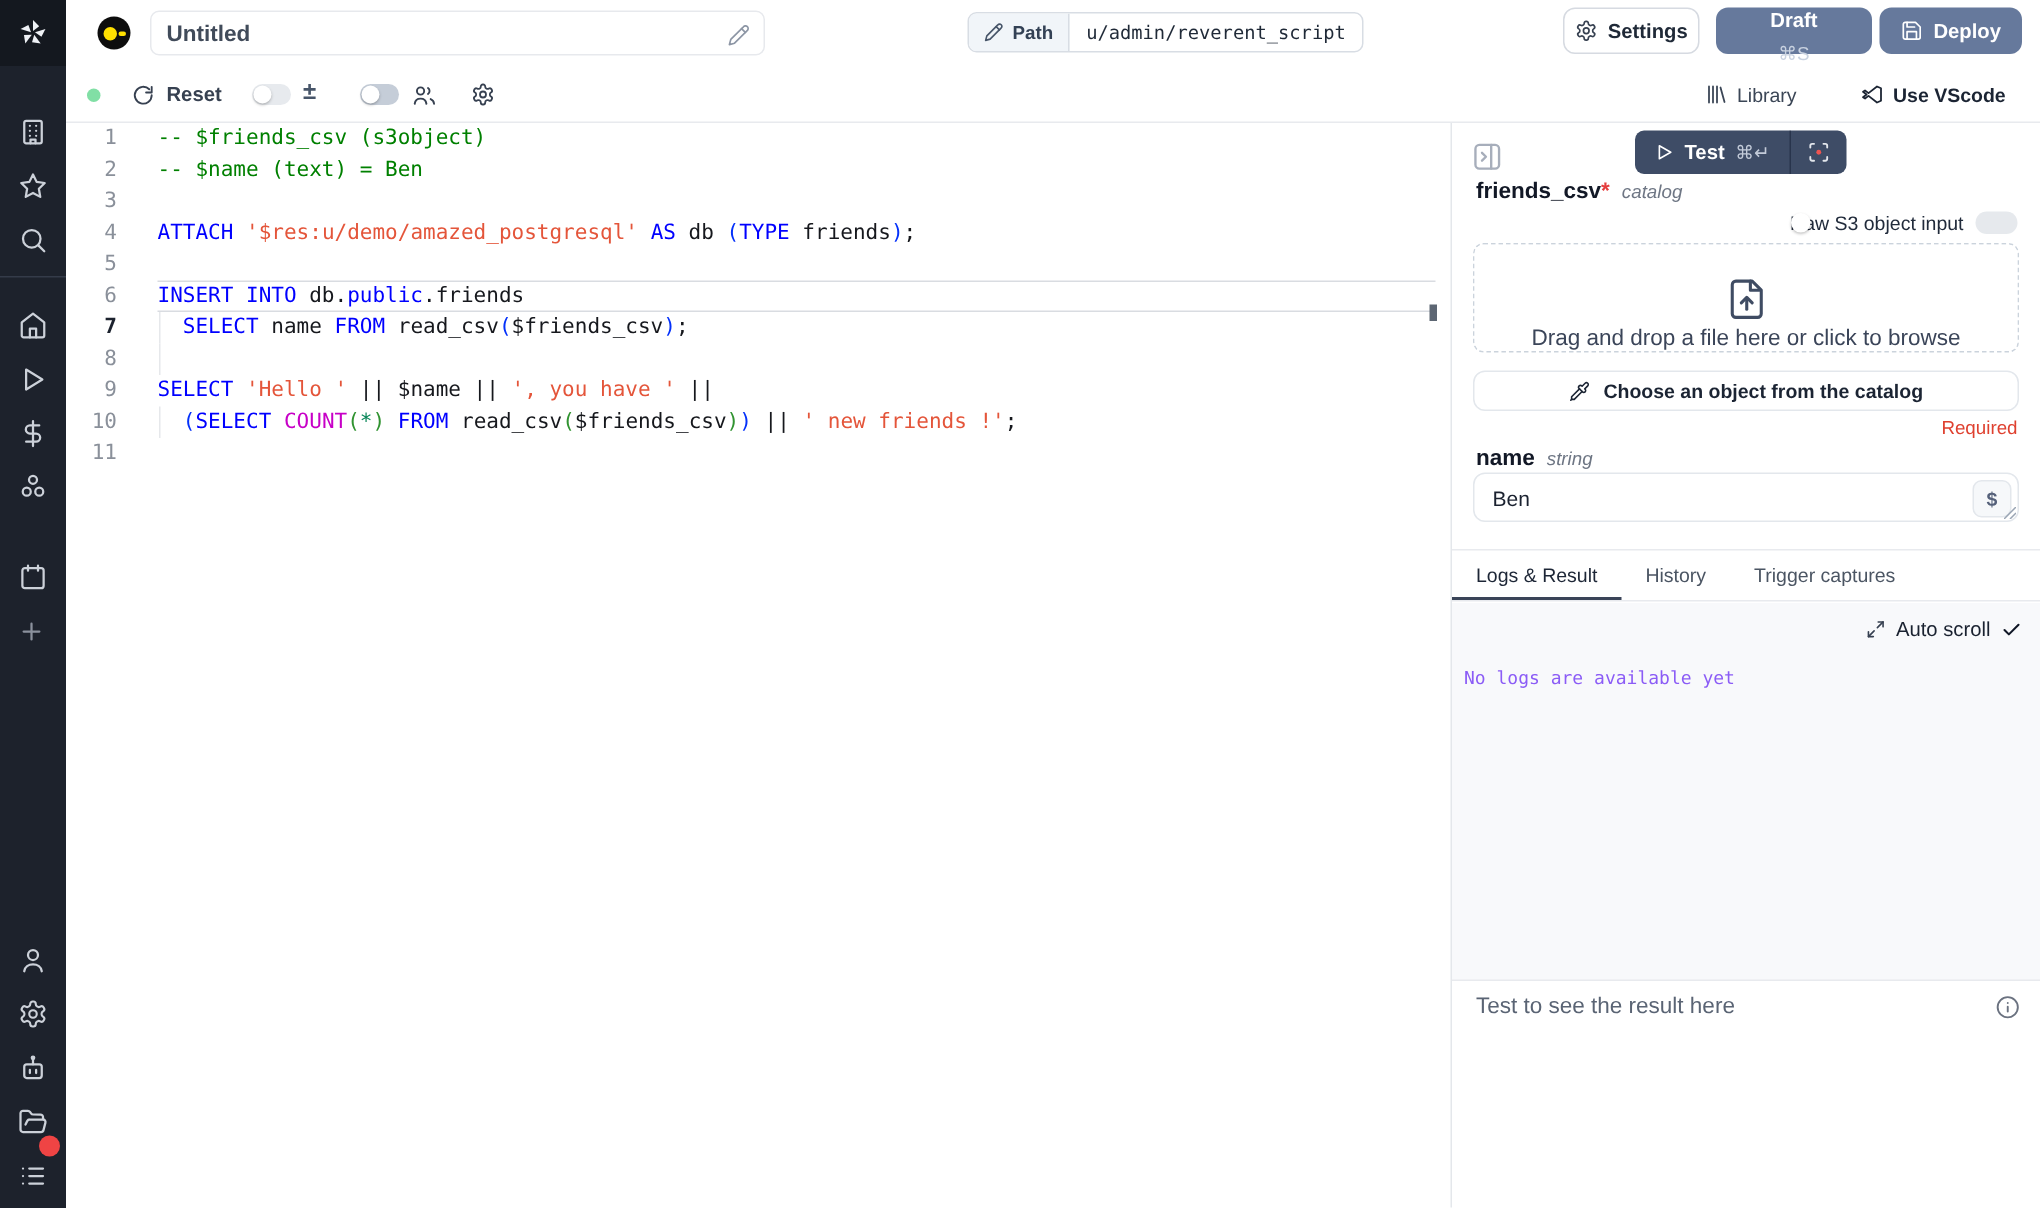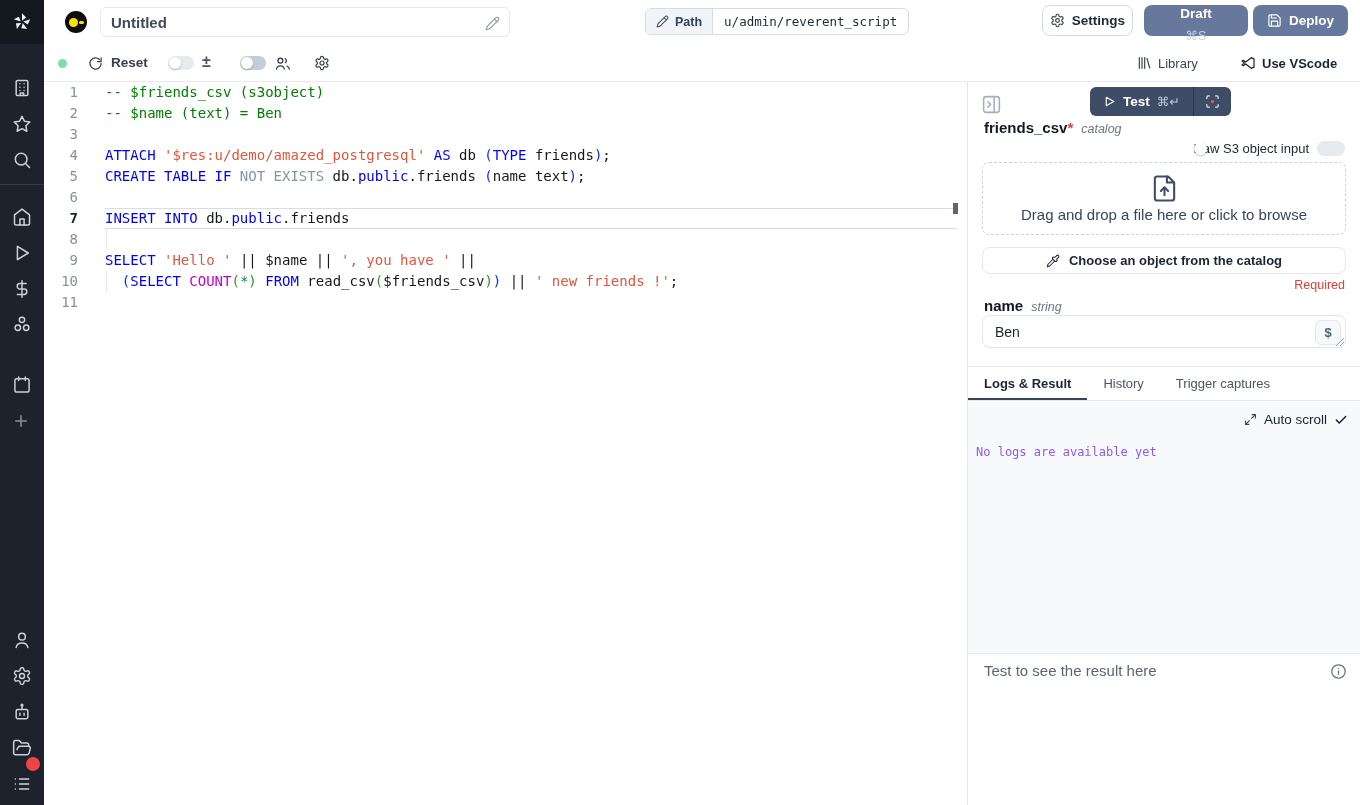--- a/index.html
+++ b/index.html
@@ -86,37 +86,37 @@
   .arg-head { position:absolute; left:16px; display:flex; align-items:baseline; }
   .arg-head .nm { font-size:15px; font-weight:700; color:#121826; }
   .arg-head .nm2 { font-size:15px; font-weight:700; color:#121826; }
   .arg-head .req { color:#e53e3e; font-weight:700; font-size:15px; }
   .arg-head .ty { font-style:italic; font-size:12.5px; color:#6e7684; margin-left:8px; }
   .raw-row { position:absolute; top:59px; right:15px; display:flex; align-items:center; gap:8px; }
   .raw-row .lbl { font-size:13px; font-weight:500; color:#212b3b; }
   .toggle.sm { position:static; width:28px; height:15px; background:#e6e9ed; }
   .toggle.sm .knob { width:13px; height:13px; }
   .dropzone { position:absolute; left:14px; top:80px; width:364px; height:73px; border:1.5px dashed #cbd3dc;
-    border-radius:7px; display:flex; flex-direction:column; align-items:center; justify-content:center; gap:3px; cursor:pointer; }
+    border-radius:7px; display:flex; flex-direction:column; align-items:center; justify-content:flex-end; gap:3px; cursor:pointer; }
   .dropzone .txt { font-size:15px; font-weight:500; color:#3b4559; }
   .catalog-btn { position:absolute; left:14px; top:165px; width:364px; height:27px; border:1px solid #e3e7ec;
     border-radius:8px; background:#fff; display:flex; align-items:center; justify-content:center; gap:9px;
     font-size:13px; font-weight:600; color:#1b2433; cursor:pointer; }
   .required { position:absolute; top:196px; right:15px; font-size:12.5px; color:#df402f; }
   .name-input { position:absolute; left:14px; top:233px; width:364px; height:33px; border:1px solid #e3e7ec;
     border-radius:8px; display:flex; align-items:center; cursor:text; }
   .name-input .val { padding-left:12px; font-size:14px; color:#1b2230; }
   .dollar-btn { position:absolute; right:4px; top:3.5px; width:26px; height:25px; background:#f6f8fa;
     border:1px solid #e3e7ec; border-radius:6px; display:flex; align-items:center; justify-content:center;
     font-size:13px; font-weight:600; color:#55617a; cursor:pointer; }
   .resize-corner { position:absolute; right:1px; bottom:1px; color:#9aa5b4; }
   .tabs-wrap { position:absolute; top:284px; left:0; right:0; height:35px; border-top:1px solid #e8eaee;
     border-bottom:1px solid #e8eaee; display:flex; }
   .tab { padding:0 16px; display:flex; align-items:center; font-size:13px; color:#4b5563; cursor:pointer; }
-  .tab.active { color:#1d2636; font-weight:700; box-shadow:inset 0 -2px 0 #3a4458; }
+  .tab.active { color:#1d2636; font-weight:400; box-shadow:inset 0 -2px 0 #3a4458; }
   .logs-area { position:absolute; top:320px; left:0; right:0; height:252px; background:#f8f9fb;
     border-bottom:1px solid #e8eaee; }
   .autoscroll { position:absolute; top:10px; right:12px; display:flex; align-items:center; gap:7px; cursor:pointer; }
   .autoscroll .lbl { font-size:13.5px; font-weight:500; color:#1a2230; }
   .logs-empty { position:absolute; left:8px; top:43px; font-family:"DejaVu Sans Mono", monospace;
     font-size:12px; color:#8b5cf6; }
   .result-area { position:absolute; top:572px; left:0; right:0; bottom:0; }
   .result-ph { position:absolute; left:16px; top:8px; font-size:15px; color:#5a6474; }
   .info-icon { position:absolute; right:13px; top:9px; color:#6b7280; cursor:pointer; }
 </style>
@@ -334,23 +334,23 @@
           <div class="ln">8</div>
           <div class="ln">9</div>
           <div class="ln">10</div>
           <div class="ln">11</div>
         </div>
       <div class="code">
           <div class="cl"><span class="tk-c">-- $friends_csv (s3object)</span></div>
           <div class="cl"><span class="tk-c">-- $name (text) = Ben</span></div>
           <div class="cl"></div>
           <div class="cl"><span class="tk-k">ATTACH</span><span class="tk-t"> </span><span class="tk-s">'$res:u/demo/amazed_postgresql'</span><span class="tk-t"> </span><span class="tk-k">AS</span><span class="tk-t"> db </span><span class="tk-p1">(</span><span class="tk-k">TYPE</span><span class="tk-t"> friends</span><span class="tk-p1">)</span><span class="tk-t">;</span></div>
-          <div class="cl"><span class="tk-k">CREATE TABLE IF</span><span class="tk-o"> NOT EXISTS</span><span class="tk-t"> db.</span><span class="tk-k">public</span><span class="tk-t">.friends </span><span class="tk-p1">(</span><span class="tk-t">name text</span><span class="tk-p1">)</span><span class="tk-t">;</span></div>
           <div class="cl"></div>
           <div class="cl cur"><span class="tk-k">INSERT INTO</span><span class="tk-t"> db.</span><span class="tk-k">public</span><span class="tk-t">.friends</span></div>
+          <div class="cl guide"><span class="tk-t">  </span><span class="tk-k">SELECT</span><span class="tk-t"> name </span><span class="tk-k">FROM</span><span class="tk-t"> read_csv</span><span class="tk-p1">(</span><span class="tk-t">$friends_csv</span><span class="tk-p1">)</span><span class="tk-t">;</span></div>
           <div class="cl guide"></div>
           <div class="cl"><span class="tk-k">SELECT</span><span class="tk-t"> </span><span class="tk-s">'Hello '</span><span class="tk-t"> || $name || </span><span class="tk-s">', you have '</span><span class="tk-t"> ||</span></div>
           <div class="cl guide"><span class="tk-t">  </span><span class="tk-p1">(</span><span class="tk-k">SELECT</span><span class="tk-t"> </span><span class="tk-f">COUNT</span><span class="tk-p2">(</span><span class="tk-n2">*</span><span class="tk-p2">)</span><span class="tk-t"> </span><span class="tk-k">FROM</span><span class="tk-t"> read_csv</span><span class="tk-p2">(</span><span class="tk-t">$friends_csv</span><span class="tk-p2">)</span><span class="tk-p1">)</span><span class="tk-t"> || </span><span class="tk-s">' new friends !'</span><span class="tk-t">;</span></div>
         </div>
       <div class="overview-mark"></div>
     </div>
 
     <div class="panel">
       <svg class="panel-toggle" width="21" height="21" viewBox="0 0 24 24" fill="none" stroke="currentColor" stroke-width="1.8" stroke-linecap="round" stroke-linejoin="round">
           <rect x="3" y="3" width="18" height="18" rx="3"></rect>

